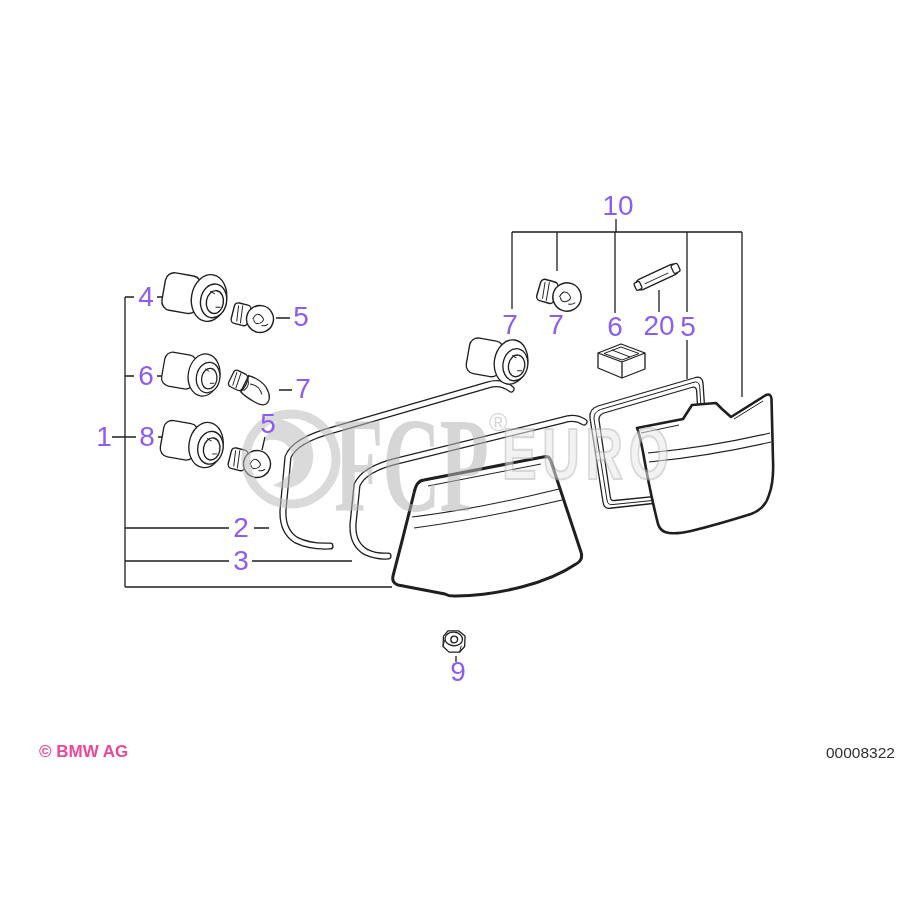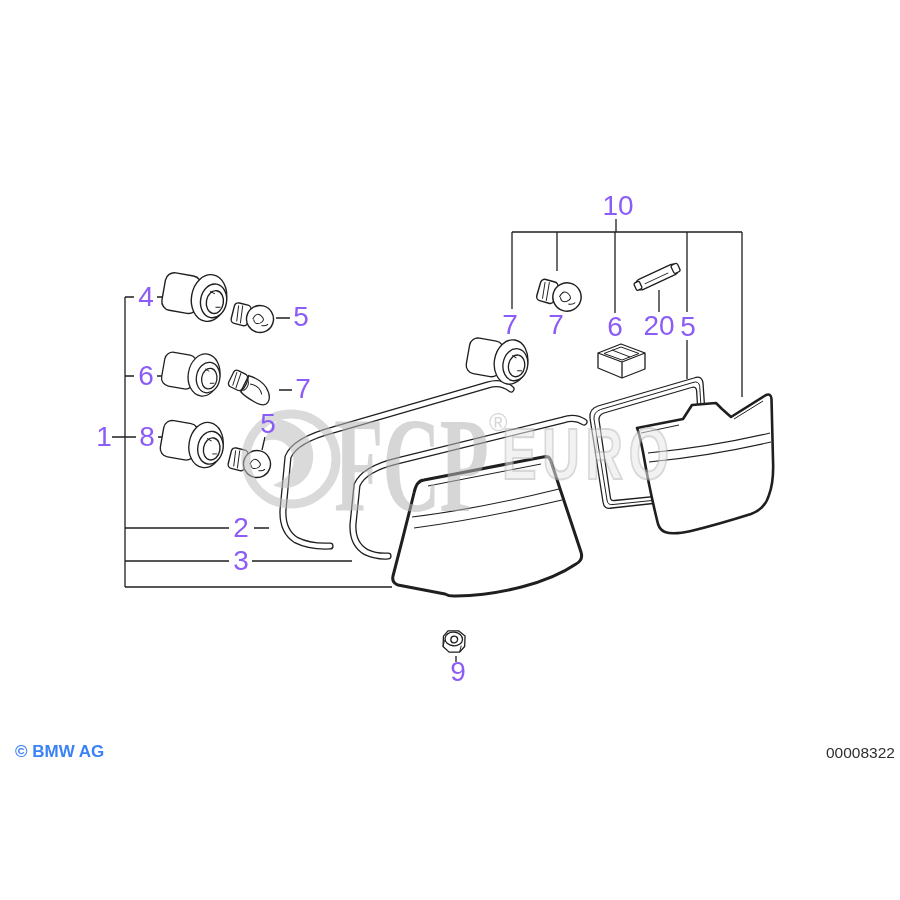--- a/index.html
+++ b/index.html
@@ -21,21 +21,21 @@
     left:502px;top:418px;line-height:1;font-weight:bold;font-size:72px;
     letter-spacing:8px;color:#e9e9e9;-webkit-text-stroke:2.2px #b9b9b9;
     transform:scaleX(.72);transform-origin:left top;white-space:nowrap;
   }
   
   .callout{
     position:absolute;transform:translate(-50%,-50%);
     font-size:28px;color:#8b5cf6;line-height:1;white-space:nowrap;
   }
   
-  .copyright{position:absolute;left:15px;top:742px;font-size:17px;font-weight:bold;color:#3b82f6;}
+  .copyright{position:absolute;left:39px;top:742px;font-size:17px;font-weight:bold;color:#ec4899;}
   .diagram-number{position:absolute;left:826px;top:744px;font-size:15.5px;color:#2e2e2e;}
 </style>
 </head>
 <body>
 
 <div class="stage">
 
   <svg class="lineart" width="900" height="900" viewBox="0 0 900 900" xmlns="http://www.w3.org/2000/svg" xmlns:xlink="http://www.w3.org/1999/xlink">
 
     <defs>

